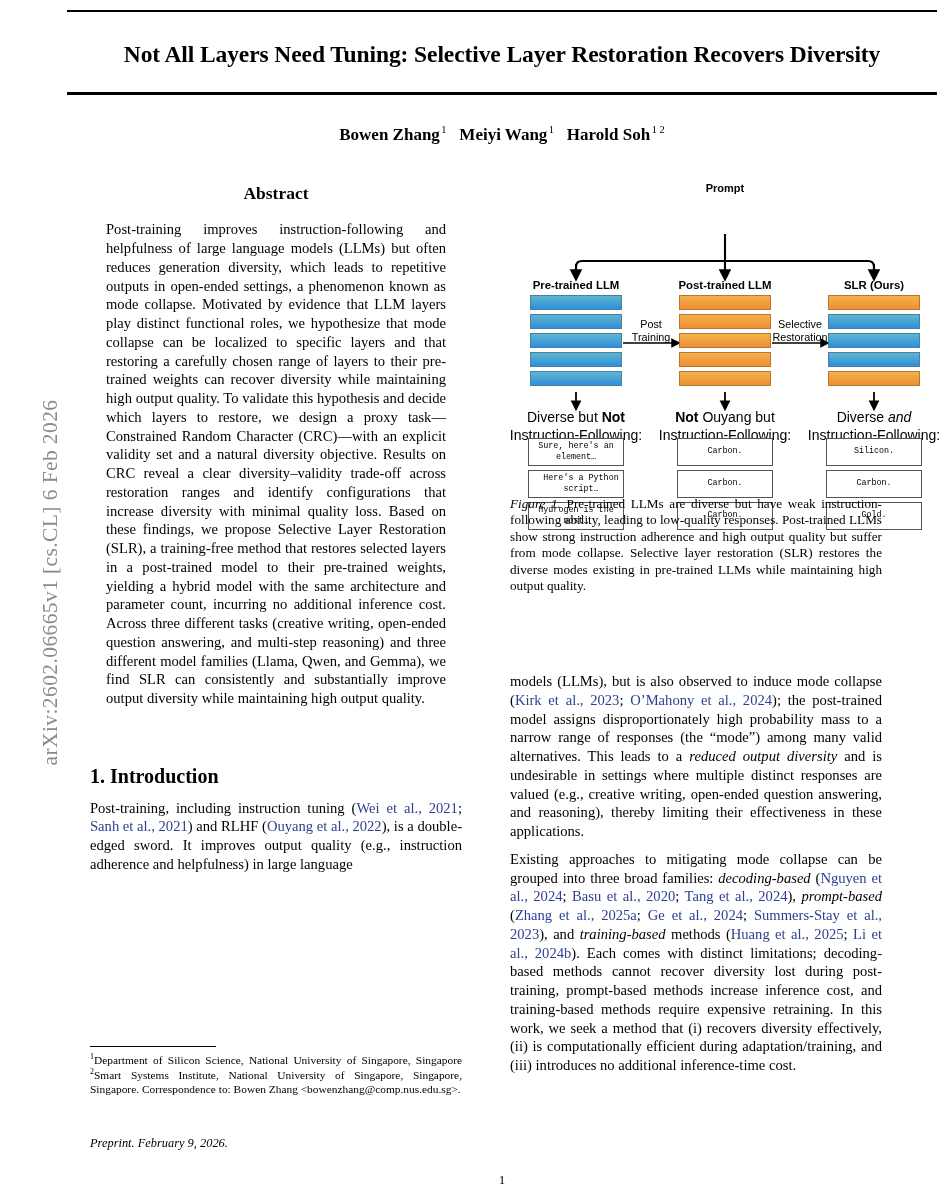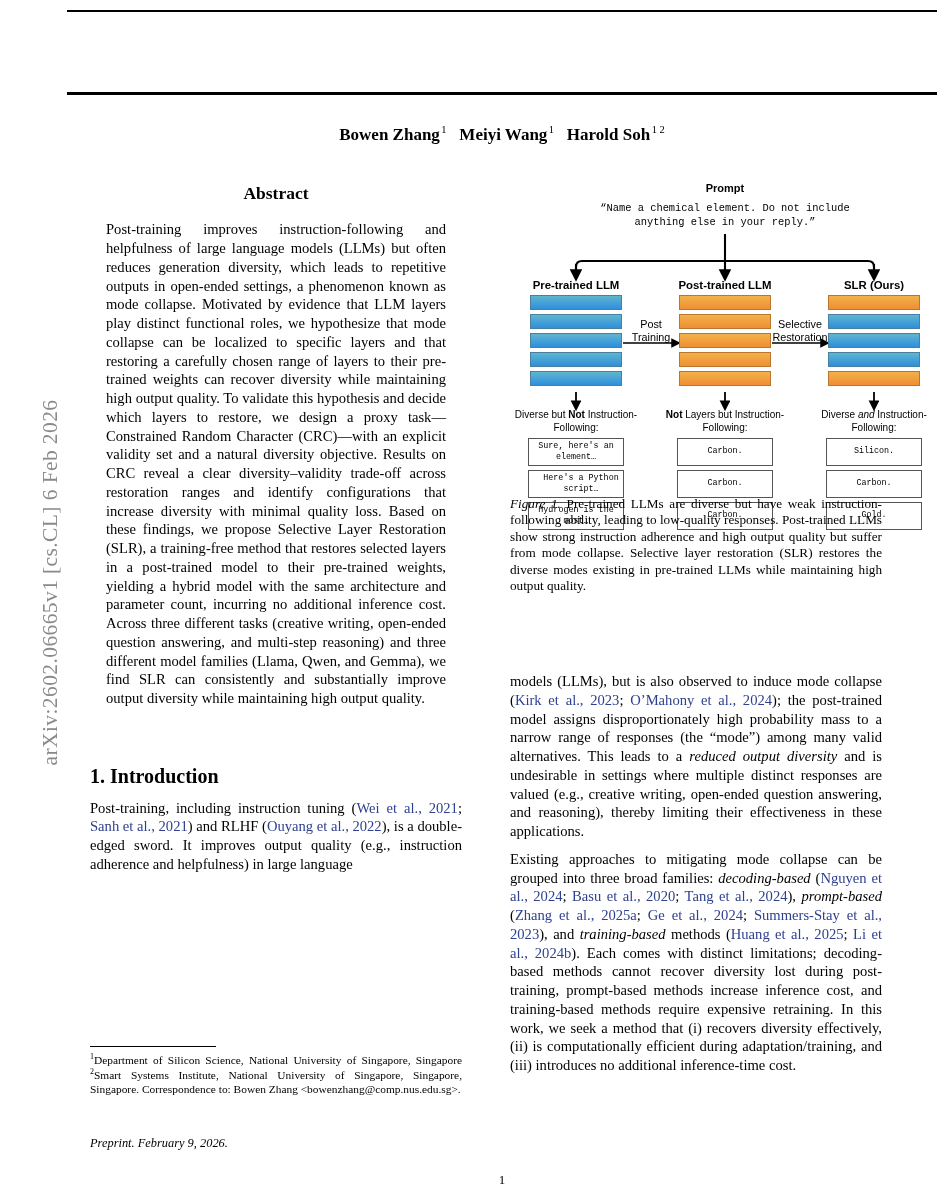--- a/index.html
+++ b/index.html
@@ -208,21 +208,21 @@
     font-family: "Liberation Sans", sans-serif;
     font-size: 10.8px;
     text-align: center;
     line-height: 1.18;
     white-space: nowrap;
   }
 
   .resp-head {
     position: absolute;
     font-family: "Liberation Sans", sans-serif;
-    font-size: 10px;
+    font-size: 14px;
     text-align: center;
     line-height: 1.25;
     width: 136px;
   }
   .resp-head b { font-weight: bold; }
   .resp-head i { font-style: italic; }
 
   .resp-box {
     position: absolute;
     width: 96px;
@@ -256,20 +256,21 @@
 <body>
 
 <div class="arxiv-stamp">
   <span>arXiv:2602.06665v1  [cs.CL]  6 Feb 2026</span>
 </div>
 
 <div class="page">
 
   <div class="title-rule-top"></div>
 
+  <h1 class="paper-title">Not All Layers Need Tuning: Selective Layer Restoration Recovers Diversity</h1>
 
   <div class="title-rule-bot"></div>
 
   <div class="authors">
     <span>Bowen Zhang</span><sup>1</sup>&nbsp;&nbsp;
     <span>Meiyi Wang</span><sup>1</sup>&nbsp;&nbsp;
     <span>Harold Soh</span><sup>1 2</sup>
   </div>
 
   <div class="col col-left">
@@ -284,24 +285,20 @@
 
   <div class="footnote-rule"></div>
   <div class="footnote">
     <sup>1</sup><span>Department of Silicon Science, National University of Singapore, Singapore </span><sup>2</sup><span>Smart Systems Institute, National University of Singapore, Singapore, Singapore. Correspondence to: Bowen Zhang &lt;bowenzhang@comp.nus.edu.sg&gt;.</span>
   </div>
   <div class="preprint">Preprint. February 9, 2026.</div>
 
   <div class="figure">
 
     <div class="fig-prompt-title">Prompt</div>
-    <div class="fig-prompt-text">
-      <div>“Name a chemical element. Do not include</div>
-      <div>anything else in your reply.”</div>
-    </div>
 
     <svg class="flow" width="430" height="330">
       <defs>
         <marker id="ah" markerWidth="8" markerHeight="8" refX="4.2" refY="3" orient="auto">
           <path d="M0,0 L0,6 L6,3 z" fill="#000"></path>
         </marker>
         <marker id="ah2" markerWidth="8" markerHeight="8" refX="4.2" refY="3" orient="auto">
           <path d="M0,0 L0,6 L6,3 z" fill="#000"></path>
         </marker>
       </defs>
@@ -357,21 +354,21 @@
     </div>
     <div class="arrow-label" style="left:258px; top:136px; width:64px;">
       <div>Selective</div>
       <div>Restoration</div>
     </div>
 
     <div class="resp-head" style="left:-2px; top:227px;">
       <span>Diverse but </span><b>Not</b><span> Instruction-Following:</span>
     </div>
     <div class="resp-head" style="left:147px; top:227px;">
-      <span></span><b>Not</b><span> Layers but Instruction-Following:</span>
+      <span></span><b>Not</b><span> Ouyang but Instruction-Following:</span>
     </div>
     <div class="resp-head" style="left:296px; top:227px;">
       <span>Diverse </span><i>and</i><span> Instruction-Following:</span>
     </div>
 
     <div class="resp-box" style="left:18px; top:256px;">Sure, here's an element…</div>
     <div class="resp-box" style="left:18px; top:288px;padding-left:12px;">Here's a Python script…</div>
     <div class="resp-box" style="left:18px; top:320px;">Hydrogen is the most…</div>
 
     <div class="resp-box" style="left:167px; top:256px;">Carbon.</div>

